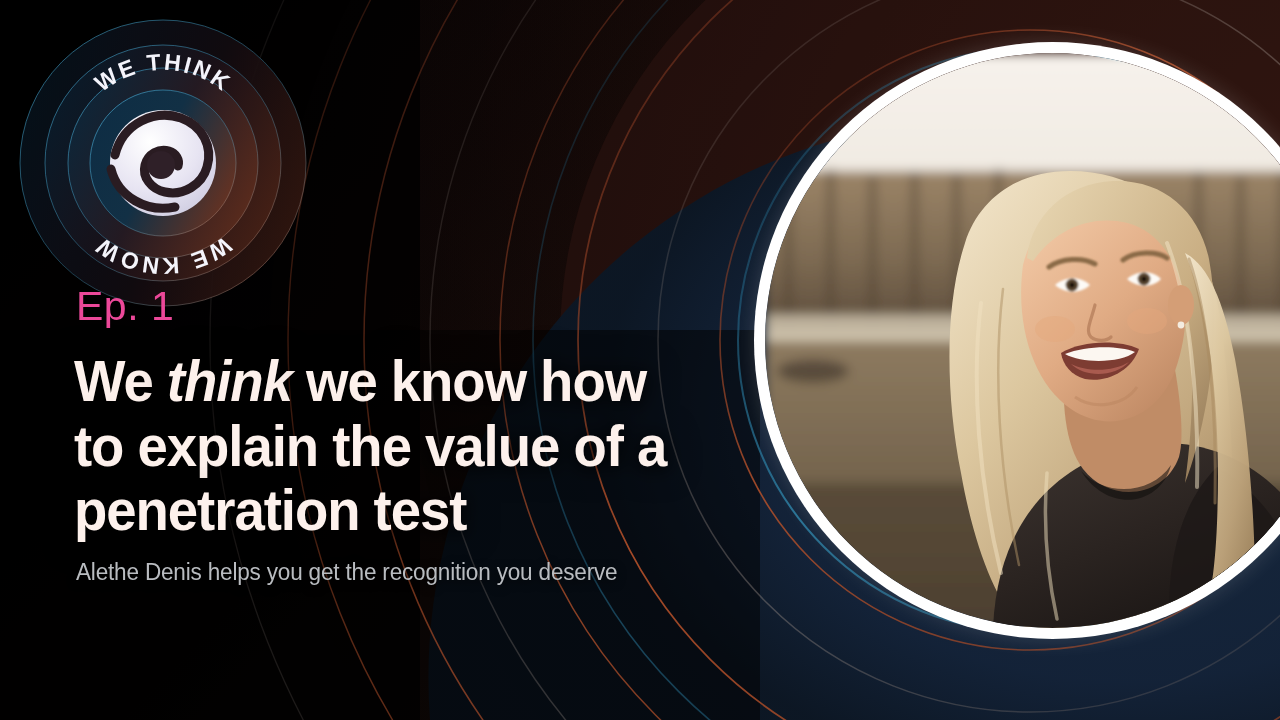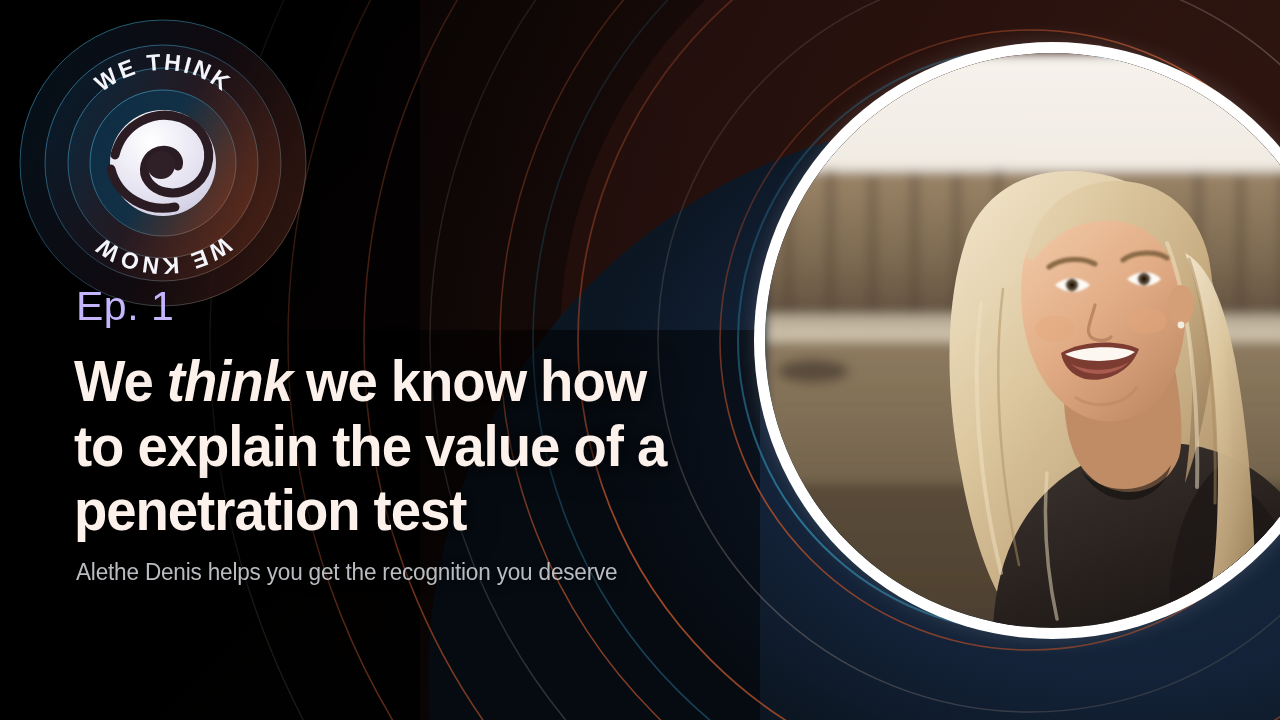--- a/index.html
+++ b/index.html
@@ -23,21 +23,21 @@
     overflow:hidden;
     box-shadow:0 0 0 11px #ffffff, 0 0 26px 6px rgba(255,255,255,0.22);
   }
   .portrait-inner{position:absolute;inset:0;border-radius:50%;overflow:hidden;}
 
   
   .text-block{position:absolute;left:74px;top:286px;width:700px;}
   .ep{
     font-size:41px;line-height:1;
     font-weight:300;
-    color:#c4b5fd;
+    color:#ec4899;
     letter-spacing:0.5px;
     margin:0 0 22px 2px;
   }
   .headline{
     margin:0;
     font-size:58px;
     line-height:1.115;
     font-weight:700;
     color:#fdf1ec;
     letter-spacing:-1.1px;

